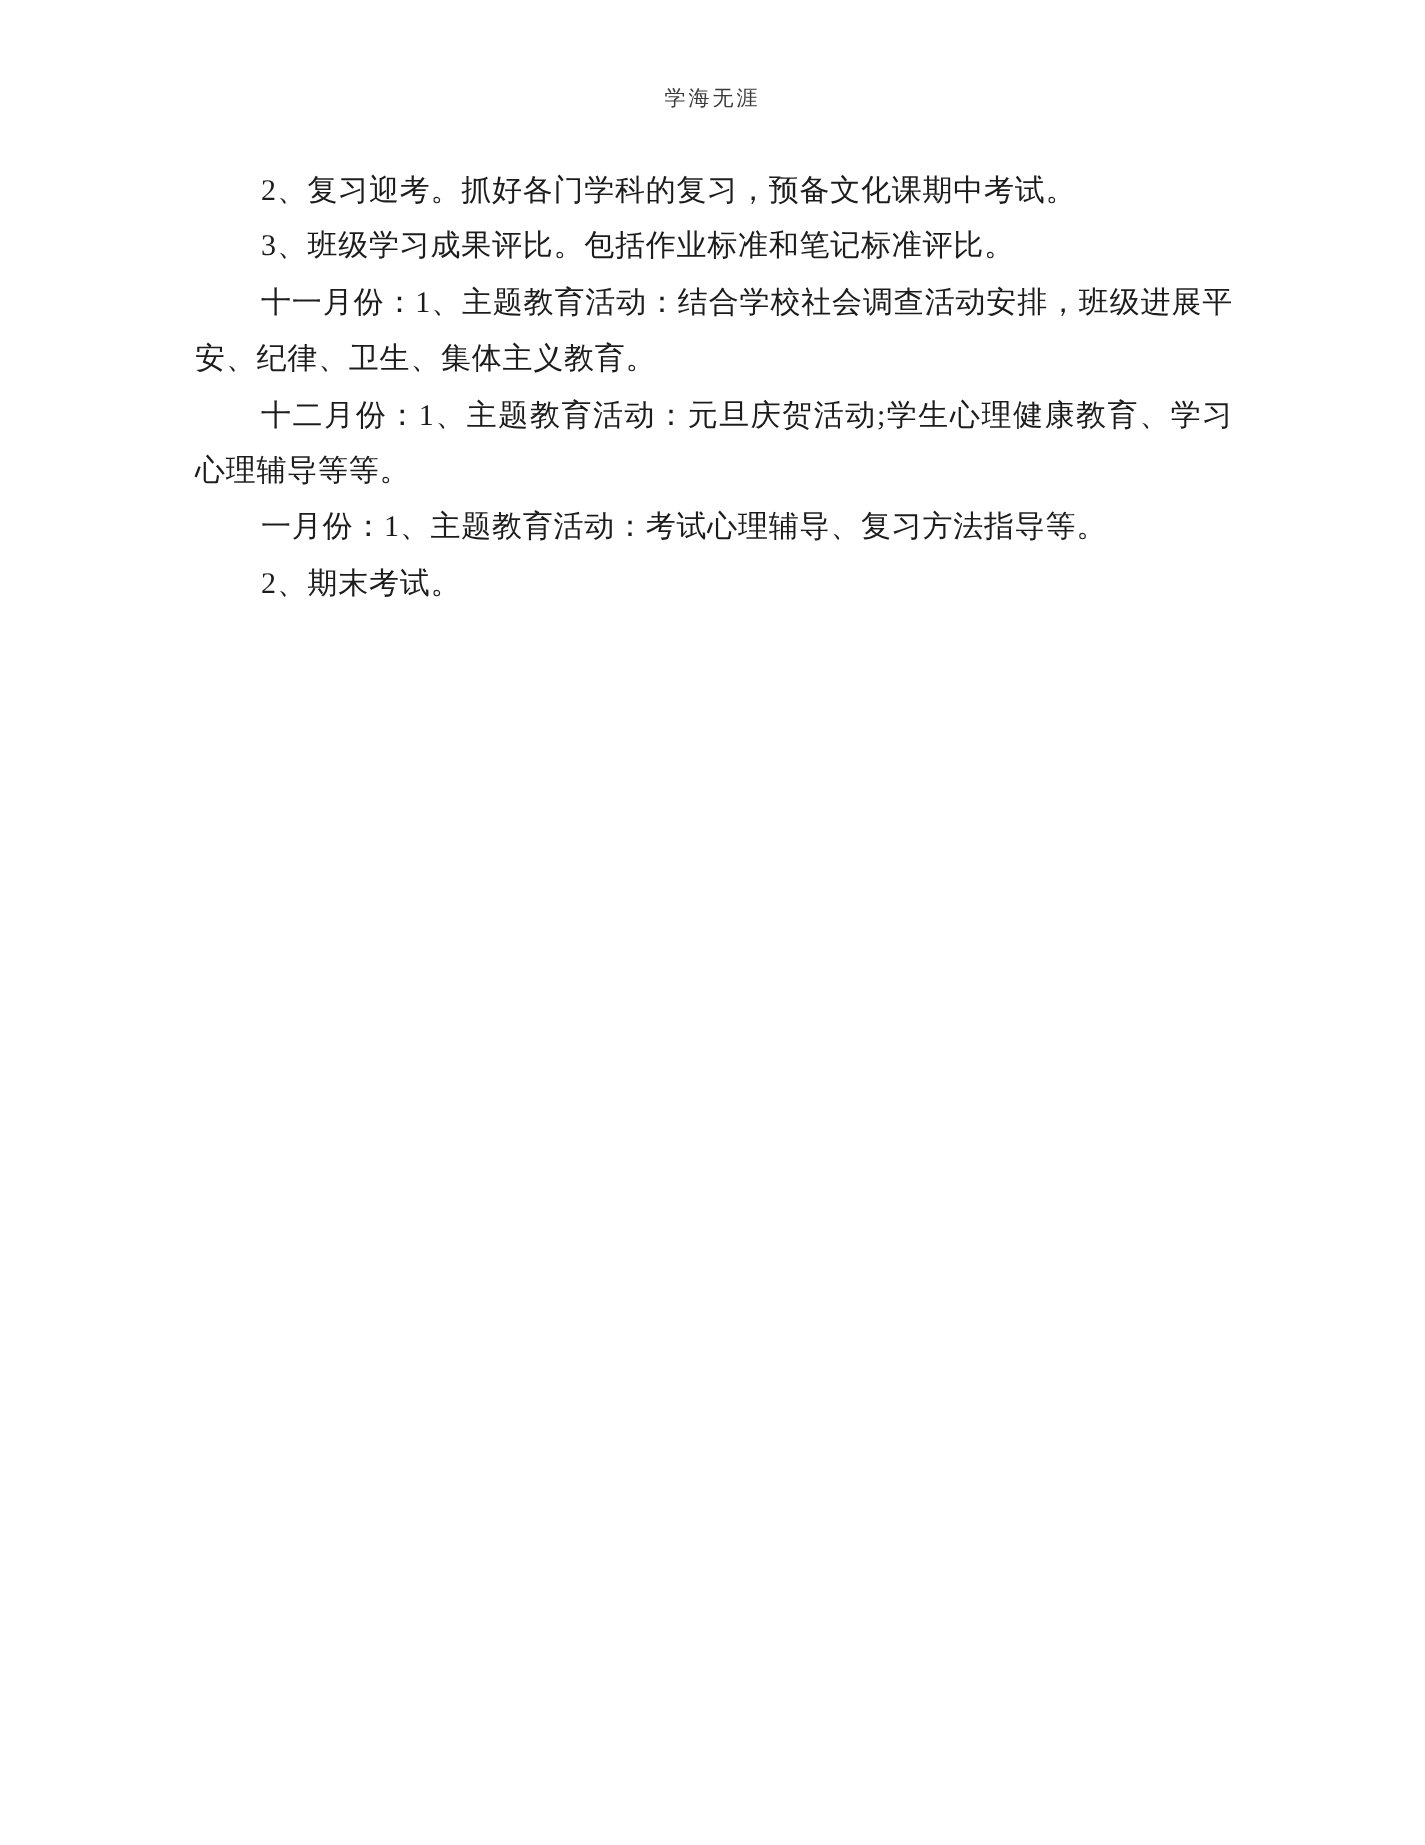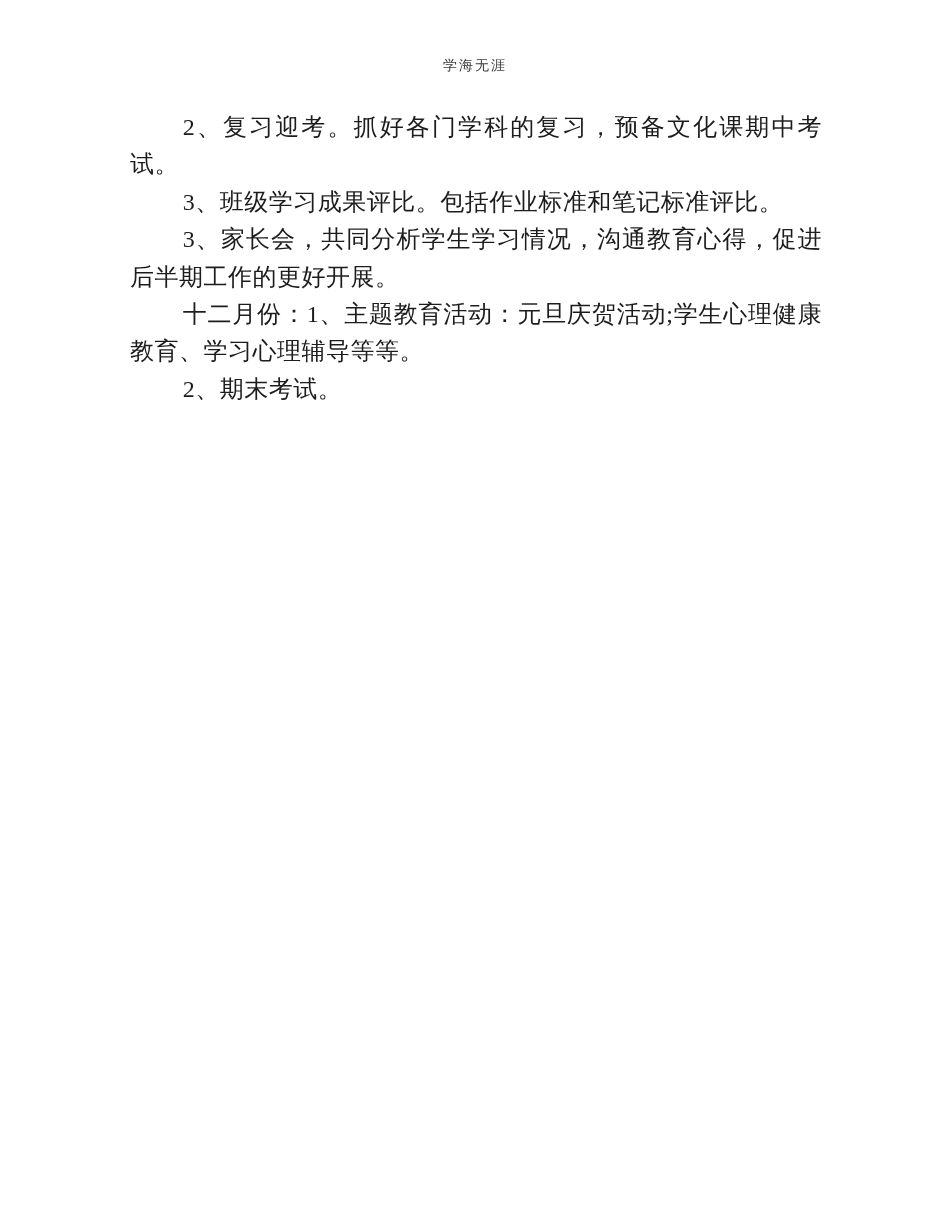--- a/index.html
+++ b/index.html
@@ -27,32 +27,33 @@
     color: #3a3a3a;
   }
   .doc-body {
     position: absolute;
     top: 109px;
     left: 130px;
     width: 692px;
   }
   .doc-body p {
     margin: 0;
-    font-size: 24px;
+    font-size: 20px;
     line-height: 37.4px;
     text-indent: 2.2em;
     text-align: justify;
     letter-spacing: 0.5px;
   }
 </style>
 </head>
 <body>
 
 <div class="page">
   <div class="page-header">学海无涯</div>
   <div class="doc-body">
       <p>2、复习迎考。抓好各门学科的复习，预备文化课期中考试。</p>
       <p>3、班级学习成果评比。包括作业标准和笔记标准评比。</p>
-      <p>3、家长会，共同分析学生学习情况，沟通教育心得，促进后半期工作的更好开展。</p>
+      <p>十一月份：1、主题教育活动：结合学校社会调查活动安排，班级进展平安、纪律、卫生、集体主义教育。</p>
       <p>十二月份：1、主题教育活动：元旦庆贺活动;学生心理健康教育、学习心理辅导等等。</p>
+      <p>一月份：1、主题教育活动：考试心理辅导、复习方法指导等。</p>
       <p>2、期末考试。</p>
     </div>
 </div>
 
 </body></html>

